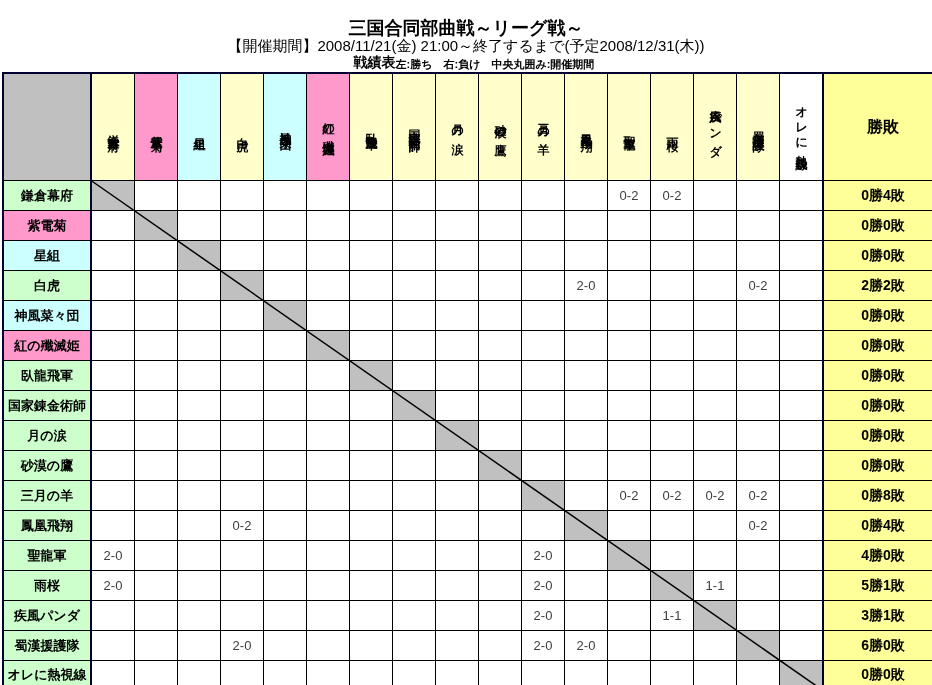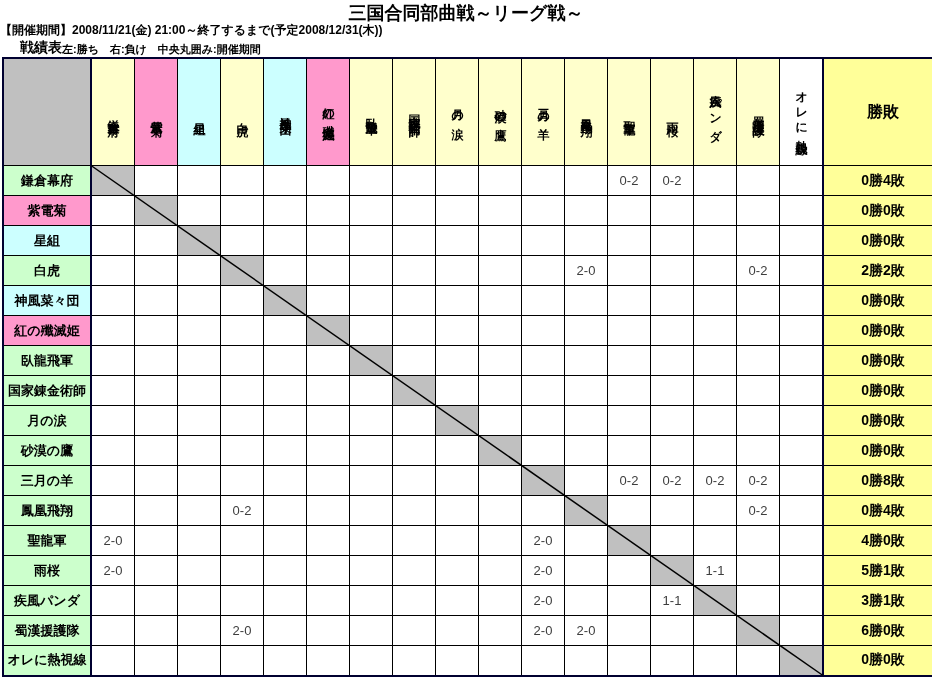--- a/index.html
+++ b/index.html
@@ -2,27 +2,27 @@
 <html><head>
 <meta charset="utf-8">
 <style>
   html,body{margin:0;padding:0;background:#ffffff;}
   body{
     width:932px;height:685px;overflow:hidden;
     font-family:"Liberation Sans","DejaVu Sans",sans-serif;
     color:#000;
   }
   .title{
-    text-align:center;font-weight:bold;font-size:18px;line-height:21px;margin-top:3px;
+    text-align:center;font-weight:bold;font-size:18px;line-height:21px;margin-top:18px;
   }
   .subtitle{
-    text-align:left;font-weight:bold;font-size:12px;line-height:13px;
+    text-align:center;font-weight:normal;font-size:15px;line-height:13px;
   }
   .bar{
-    display:flex;justify-content:flex-start;align-items:flex-end;
+    display:flex;justify-content:center;align-items:flex-end;
     padding:0 3px;height:20px;margin-top:0px;
   }
   .table-label{font-weight:bold;font-size:14px;padding-left:17px;}
   .legend-note{font-weight:bold;font-size:11px;padding-right:1px;}
   .table-wrap{position:relative;margin-left:2px;width:928px;}
   table{
     border-collapse:collapse;table-layout:fixed;width:928px;
     border:2px solid #000030;
   }
   th,td{border:1px solid #000;padding:0;overflow:hidden;}

